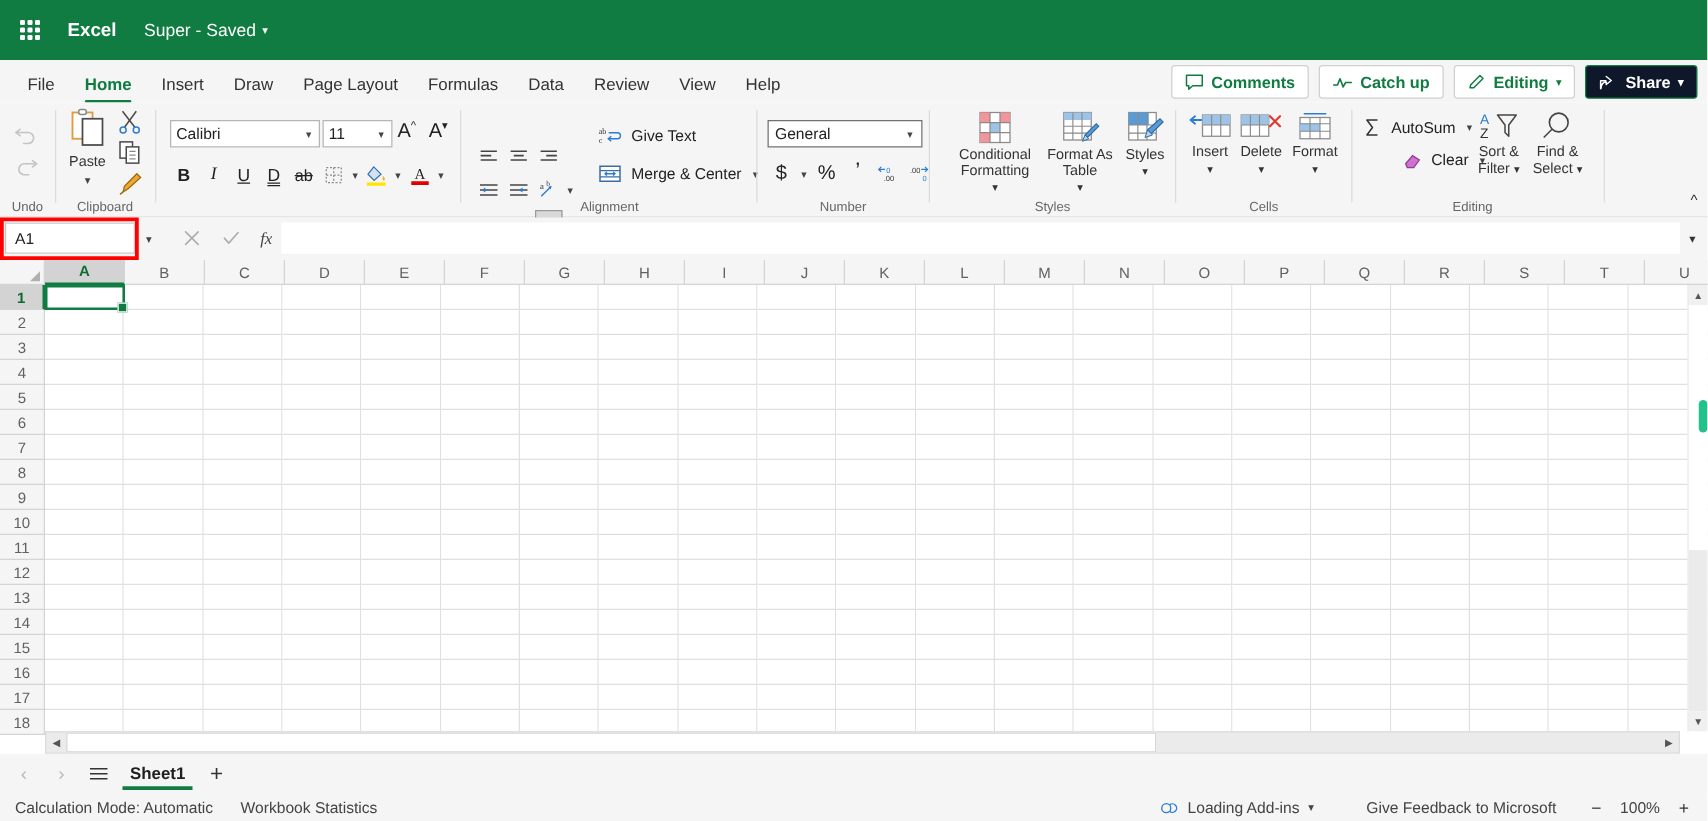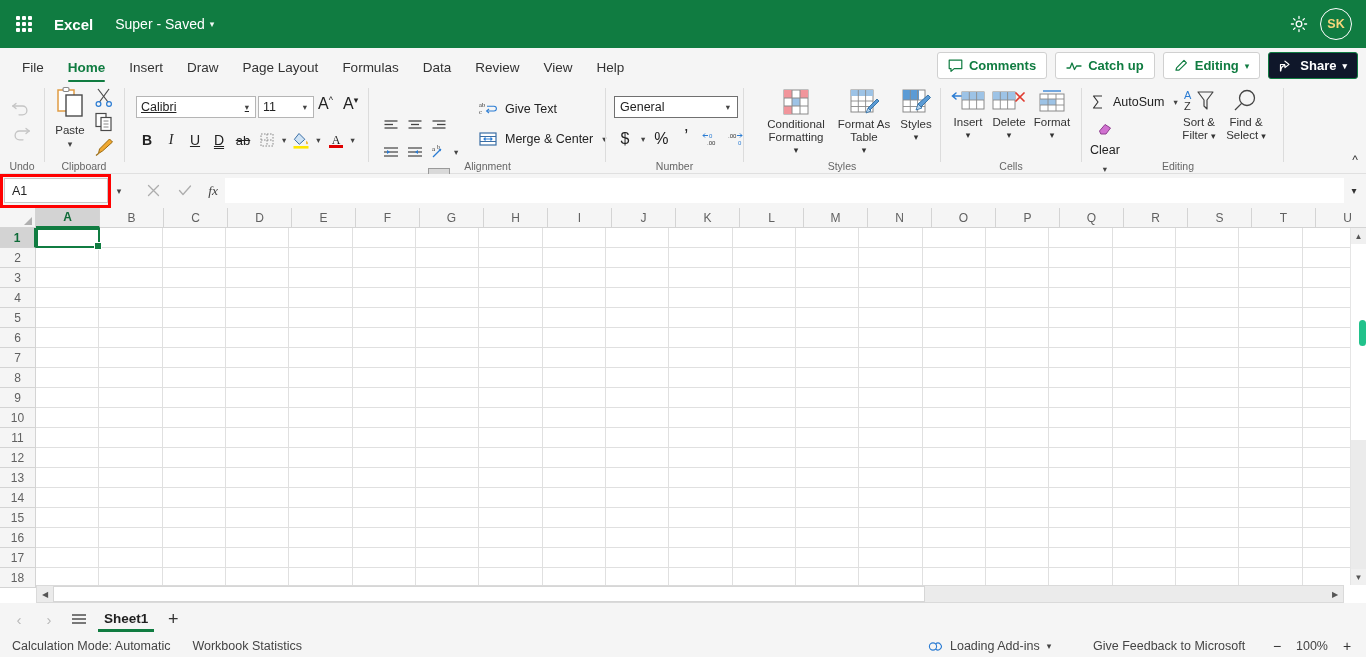--- a/index.html
+++ b/index.html
@@ -243,31 +243,20 @@
           <i></i>
         </div>
     </div>
     <div class="app-name">Excel</div>
     <div class="doc-title">
       <span>Super  -  Saved</span>
       <span class="chev">▾</span>
     </div>
 
 
-    <div class="tb-right">
-      <div class="gear">
-        <svg width="20" height="20" viewBox="0 0 20 20">
-          <circle cx="10" cy="10" r="2.8" fill="none" stroke="#fff" stroke-width="1.3"></circle>
-          <path d="M10 2.4v2M10 15.6v2M2.4 10h2M15.6 10h2M4.6 4.6l1.4 1.4M14 14l1.4 1.4M15.4 4.6L14 6M6 14l-1.4 1.4" stroke="#fff" stroke-width="1.3" stroke-linecap="round"></path>
-        </svg>
-      </div>
-      <div class="avatar">
-        <span>SK</span>
-      </div>
-    </div>
   </div>
 
   <div class="tabstrip">
     <div style="width:10px"></div>
     <div class="rtab">File</div>
     <div class="rtab active">Home</div>
     <div class="rtab">Insert</div>
     <div class="rtab">Draw</div>
     <div class="rtab">Page Layout</div>
     <div class="rtab">Formulas</div>
@@ -356,21 +345,21 @@
         <svg width="22" height="22" viewBox="0 0 22 22">
           <path d="M16.5 3 L19.5 6 L9.5 15 L5.5 17.5 L6.5 13 Z" fill="#f0a830" stroke="#9a6a10" stroke-width="1"></path>
           <path d="M5.5 17.5 L3 19.5" stroke="#9a6a10" stroke-width="1.2"></path>
         </svg>
       </div>
       <div class="gname">Clipboard</div>
     </div>
     <div class="gsep" style="left:124px;"></div>
 
 
-    <div class="fontname" style="top:14px; left:136px;text-decoration:underline;">
+    <div class="fontname" style="top:14px; left:136px;">
       <span>Calibri</span>
       <span class="tinychev">▾</span>
     </div>
     <div class="fontsize" style="top:14px; left:258px;">
       <span>11</span>
       <span class="tinychev">▾</span>
     </div>
     <div style="position:absolute; top:13px; left:318px; font-size:16px; color:#222; cursor:pointer;">
       A<sup style="font-size:9px;">^</sup>
     </div>
@@ -634,21 +623,21 @@
     <div class="group" style="left:1083px; width:190px;">
       <div class="gname">Editing</div>
     </div>
     <div class="wrapitem" style="position:absolute; top:12px; left:1090px;">
       <svg width="16" height="16" viewBox="0 0 16 16">
         <path d="M12 2 H3.5 L8 8 L3.5 14 H12" fill="none" stroke="#333" stroke-width="1.2" stroke-linejoin="round"></path>
       </svg>
       <span>AutoSum</span>
       <span class="tinychev">▾</span>
     </div>
-    <div class="wrapitem" style="position:absolute; top:38px; left:1090px;flex-direction:column;">
+    <div class="wrapitem" style="position:absolute; top:38px; left:1122px;">
       <svg width="16" height="16" viewBox="0 0 16 16">
         <path d="M2.5 11 L8 4.5 L13.5 8 L9 14 L3.8 14 Z" fill="#d071d0" stroke="#8f3f8f" stroke-width="1"></path>
       </svg>
       <span>Clear</span>
       <span class="tinychev">▾</span>
     </div>
     <div class="icobtn" style="position:absolute; top:6px; left:1176px; width:46px;">
       <svg width="34" height="28" viewBox="0 0 34 28">
         <text x="2" y="11" font-size="11" fill="#2b7cd3" font-family="Liberation Sans, sans-serif">A</text>
         <text x="2" y="22" font-size="11" fill="#333" font-family="Liberation Sans, sans-serif">Z</text>

